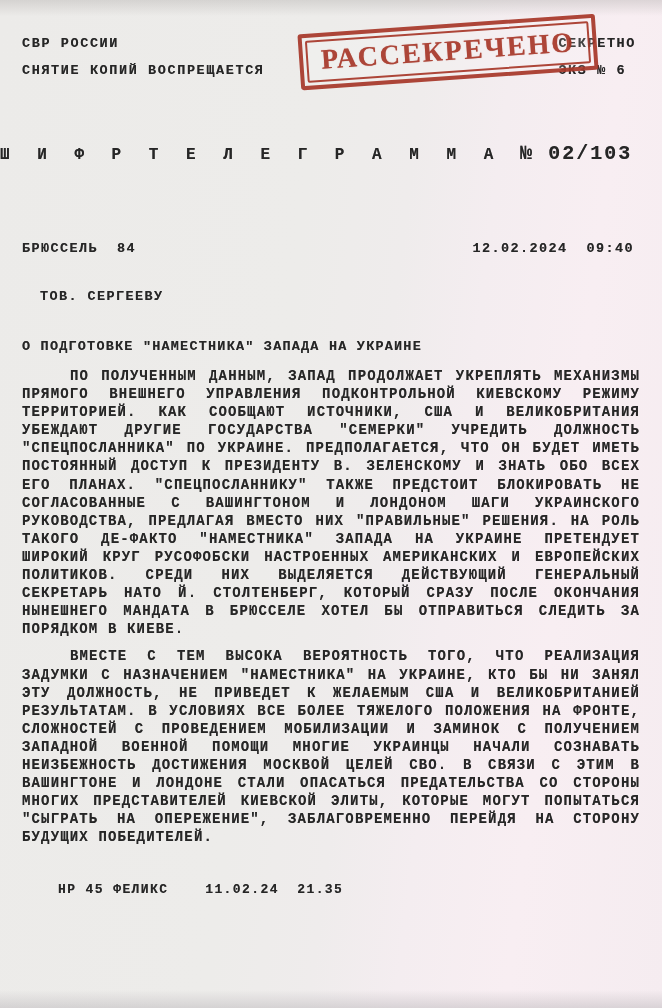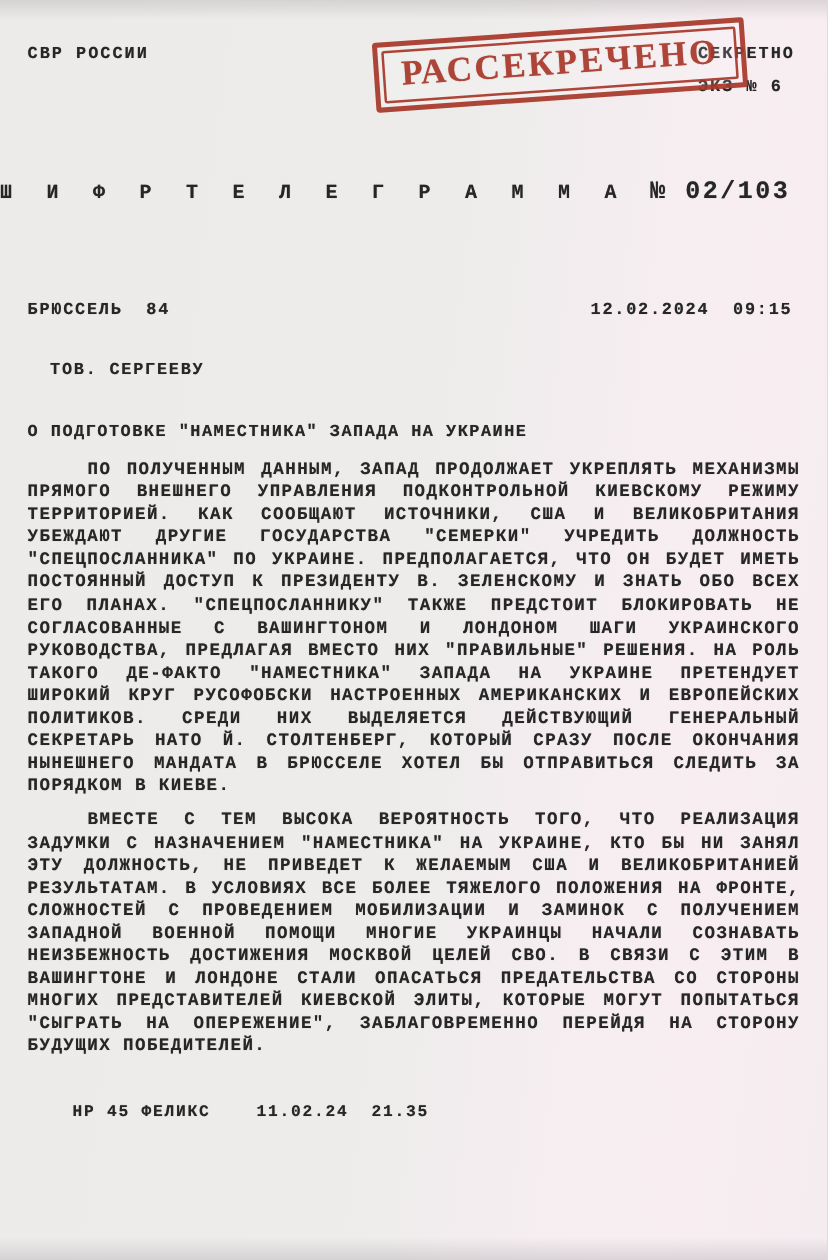--- a/index.html
+++ b/index.html
@@ -143,38 +143,39 @@
   }
 </style>
 </head>
 <body>
 
 <div class="doc" style="--stamp: #a8392b; --ink: #262626;">
 
   <div class="header-row">
     <div class="header-left">
       <div class="hline ink">СВР РОССИИ</div>
+      <div class="hline ink">СНЯТИЕ КОПИЙ ВОСПРЕЩАЕТСЯ</div>
     </div>
     <div class="header-right">
       <div class="hline ink">СЕКРЕТНО</div>
       <div class="hline ink">ЭКЗ № 6</div>
     </div>
   </div>
 
   <div class="stamp">
     <div class="stamp-inner">РАССЕКРЕЧЕНО</div>
   </div>
 
   <div class="title-row ink">
     <span class="title-word">Ш И Ф Р Т Е Л Е Г Р А М М А</span><span class="title-number">№  02/103</span>
   </div>
 
   <div class="meta-row">
     <span class="ink">БРЮССЕЛЬ  84</span>
-    <span class="ink">12.02.2024  09:15</span>
+    <span class="ink">12.02.2024  09:40</span>
   </div>
 
   <div class="addressee ink">ТОВ. СЕРГЕЕВУ</div>
 
   <div class="subject ink">О ПОДГОТОВКЕ "НАМЕСТНИКА" ЗАПАДА НА УКРАИНЕ</div>
 
   <div class="body-text">
     <p class="ink">ПО ПОЛУЧЕННЫМ ДАННЫМ, ЗАПАД ПРОДОЛЖАЕТ УКРЕПЛЯТЬ МЕХАНИЗМЫ ПРЯМОГО ВНЕШНЕГО УПРАВЛЕНИЯ ПОДКОНТРОЛЬНОЙ КИЕВСКОМУ РЕЖИМУ ТЕРРИТОРИЕЙ. КАК СООБЩАЮТ ИСТОЧНИКИ, США И ВЕЛИКОБРИТАНИЯ УБЕЖДАЮТ ДРУГИЕ ГОСУДАРСТВА "СЕМЕРКИ" УЧРЕДИТЬ ДОЛЖНОСТЬ "СПЕЦПОСЛАННИКА" ПО УКРАИНЕ. ПРЕДПОЛАГАЕТСЯ, ЧТО ОН БУДЕТ ИМЕТЬ ПОСТОЯННЫЙ ДОСТУП К ПРЕЗИДЕНТУ В. ЗЕЛЕНСКОМУ И ЗНАТЬ ОБО ВСЕХ ЕГО ПЛАНАХ. "СПЕЦПОСЛАННИКУ" ТАКЖЕ ПРЕДСТОИТ БЛОКИРОВАТЬ НЕ СОГЛАСОВАННЫЕ С ВАШИНГТОНОМ И ЛОНДОНОМ ШАГИ УКРАИНСКОГО РУКОВОДСТВА, ПРЕДЛАГАЯ ВМЕСТО НИХ "ПРАВИЛЬНЫЕ" РЕШЕНИЯ. НА РОЛЬ ТАКОГО ДЕ-ФАКТО "НАМЕСТНИКА" ЗАПАДА НА УКРАИНЕ ПРЕТЕНДУЕТ ШИРОКИЙ КРУГ РУСОФОБСКИ НАСТРОЕННЫХ АМЕРИКАНСКИХ И ЕВРОПЕЙСКИХ ПОЛИТИКОВ. СРЕДИ НИХ ВЫДЕЛЯЕТСЯ ДЕЙСТВУЮЩИЙ ГЕНЕРАЛЬНЫЙ СЕКРЕТАРЬ НАТО Й. СТОЛТЕНБЕРГ, КОТОРЫЙ СРАЗУ ПОСЛЕ ОКОНЧАНИЯ НЫНЕШНЕГО МАНДАТА В БРЮССЕЛЕ ХОТЕЛ БЫ ОТПРАВИТЬСЯ СЛЕДИТЬ ЗА ПОРЯДКОМ В КИЕВЕ.</p>
     <p class="ink">ВМЕСТЕ С ТЕМ ВЫСОКА ВЕРОЯТНОСТЬ ТОГО, ЧТО РЕАЛИЗАЦИЯ ЗАДУМКИ С НАЗНАЧЕНИЕМ "НАМЕСТНИКА" НА УКРАИНЕ, КТО БЫ НИ ЗАНЯЛ ЭТУ ДОЛЖНОСТЬ, НЕ ПРИВЕДЕТ К ЖЕЛАЕМЫМ США И ВЕЛИКОБРИТАНИЕЙ РЕЗУЛЬТАТАМ. В УСЛОВИЯХ ВСЕ БОЛЕЕ ТЯЖЕЛОГО ПОЛОЖЕНИЯ НА ФРОНТЕ, СЛОЖНОСТЕЙ С ПРОВЕДЕНИЕМ МОБИЛИЗАЦИИ И ЗАМИНОК С ПОЛУЧЕНИЕМ ЗАПАДНОЙ ВОЕННОЙ ПОМОЩИ МНОГИЕ УКРАИНЦЫ НАЧАЛИ СОЗНАВАТЬ НЕИЗБЕЖНОСТЬ ДОСТИЖЕНИЯ МОСКВОЙ ЦЕЛЕЙ СВО. В СВЯЗИ С ЭТИМ В ВАШИНГТОНЕ И ЛОНДОНЕ СТАЛИ ОПАСАТЬСЯ ПРЕДАТЕЛЬСТВА СО СТОРОНЫ МНОГИХ ПРЕДСТАВИТЕЛЕЙ КИЕВСКОЙ ЭЛИТЫ, КОТОРЫЕ МОГУТ ПОПЫТАТЬСЯ "СЫГРАТЬ НА ОПЕРЕЖЕНИЕ", ЗАБЛАГОВРЕМЕННО ПЕРЕЙДЯ НА СТОРОНУ БУДУЩИХ ПОБЕДИТЕЛЕЙ.</p>
   </div>

